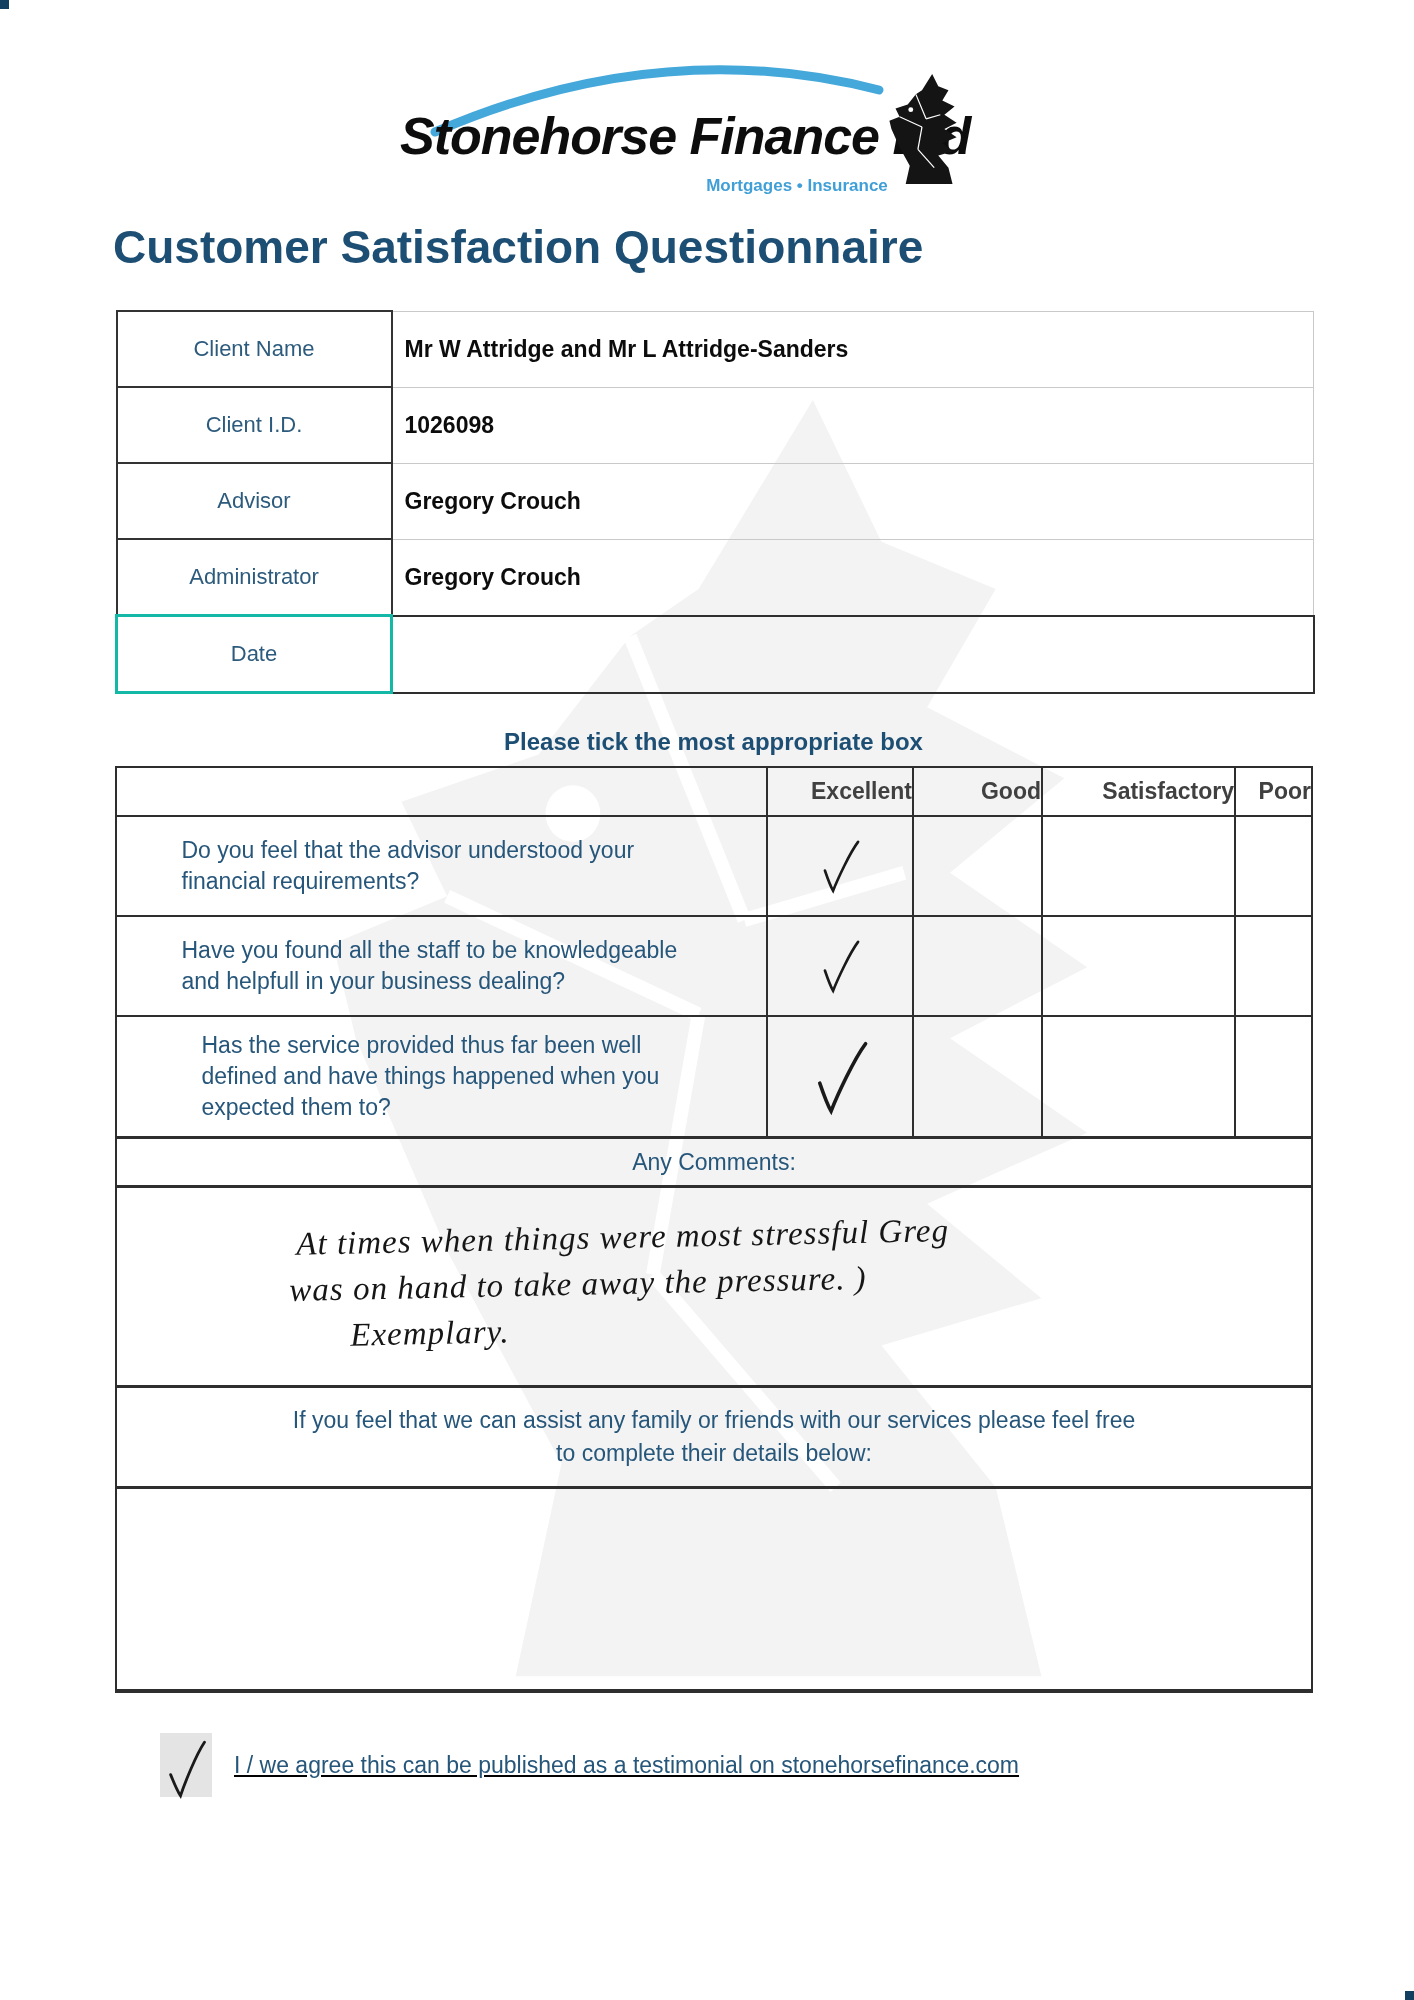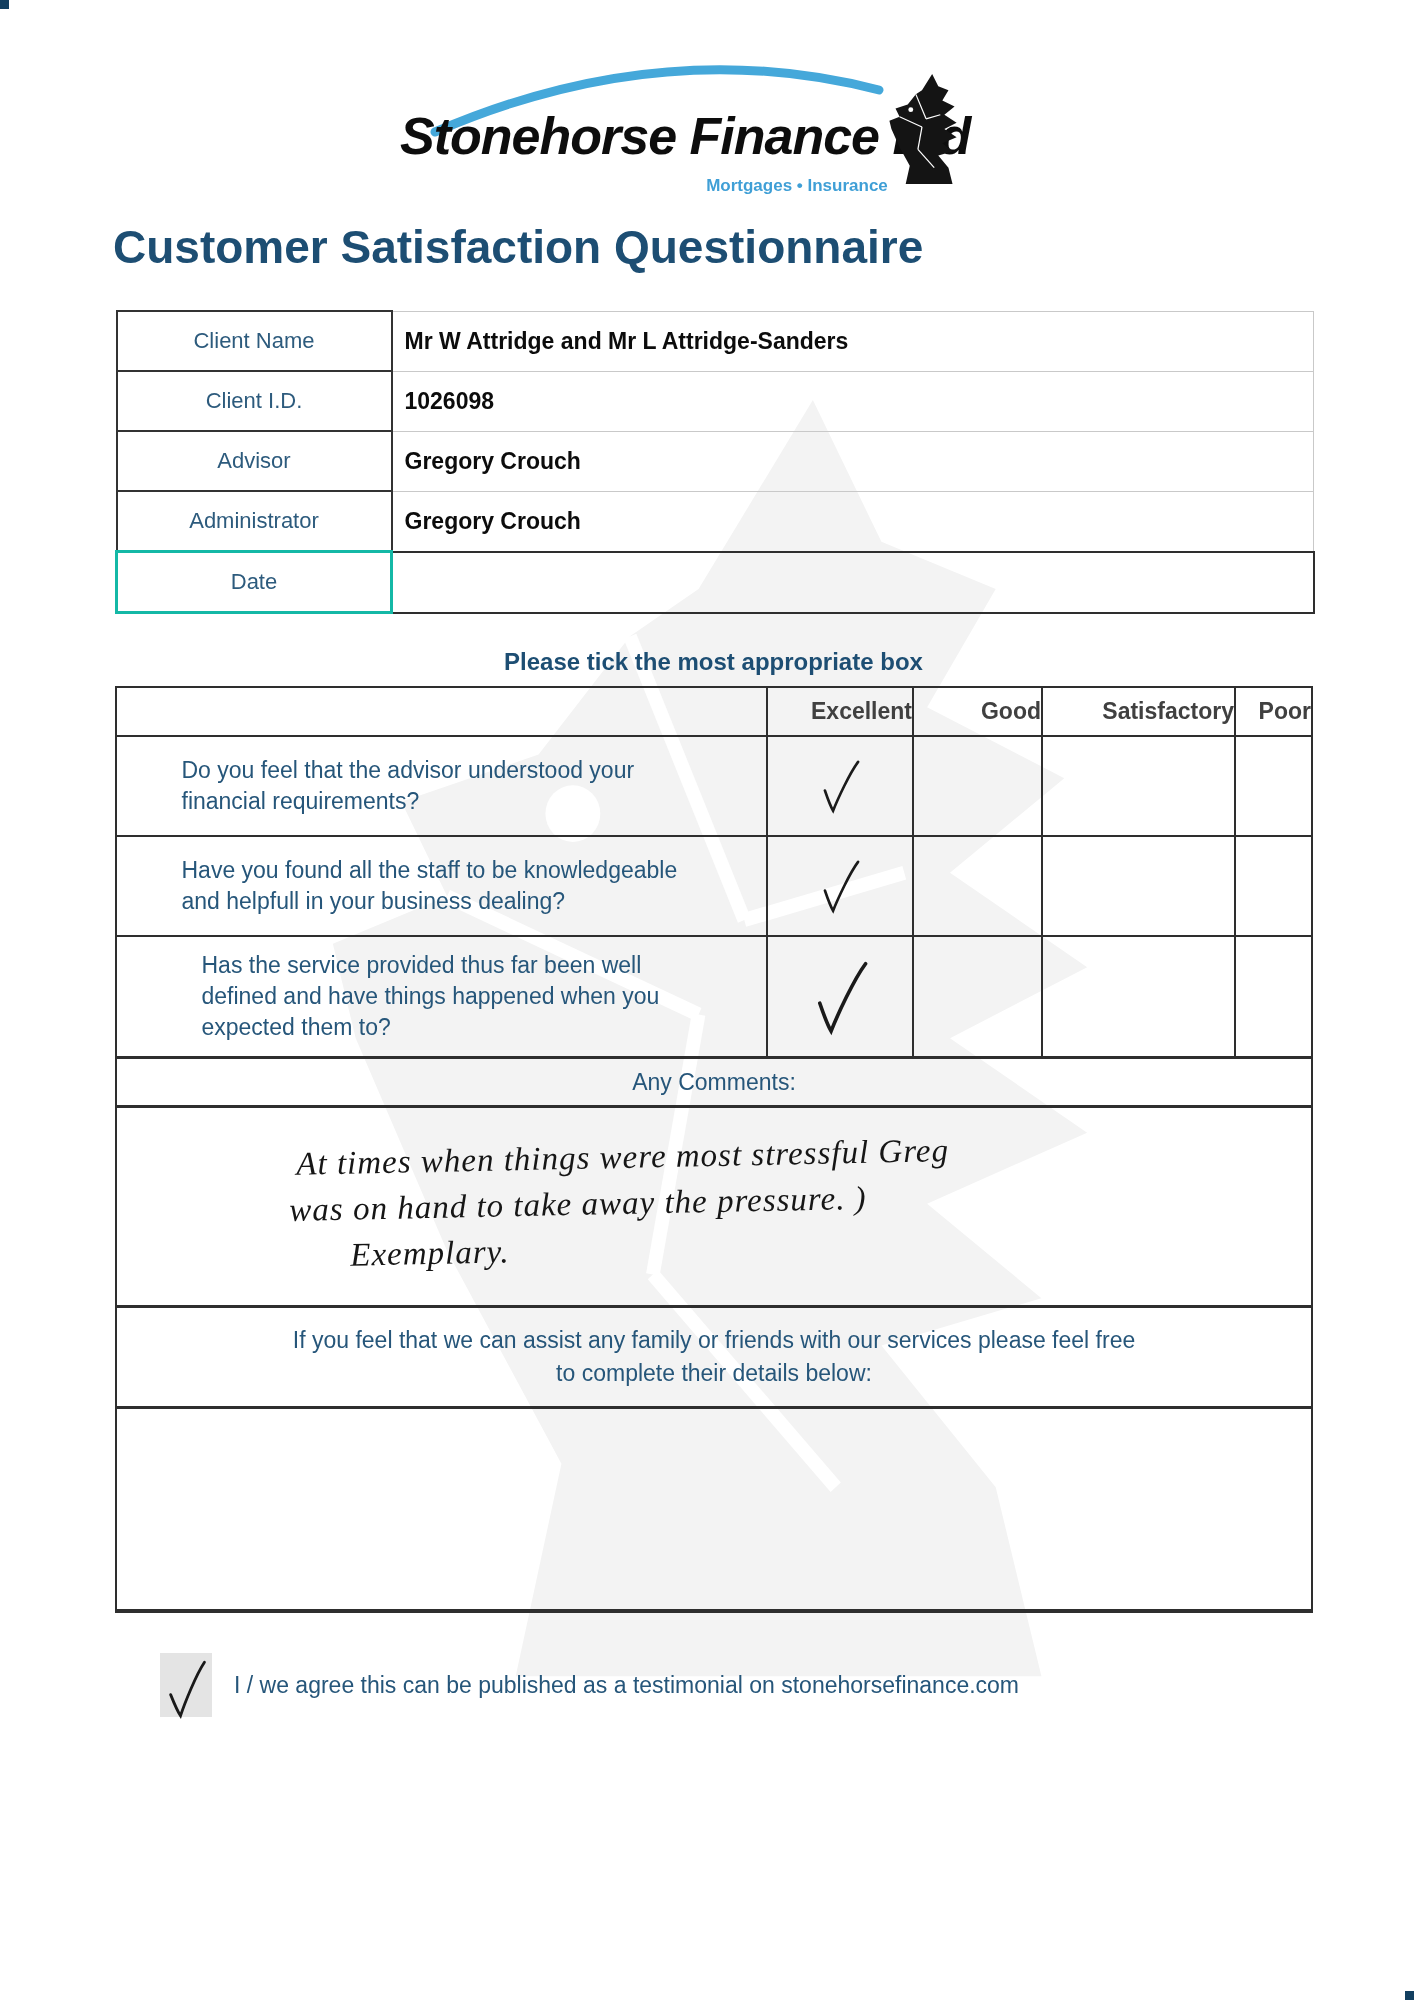--- a/index.html
+++ b/index.html
@@ -38,21 +38,21 @@
   
   .title{
     margin:18px 0 0 113px;
     font-size:46px;font-weight:700;color:#1d4e73;line-height:54px;
   }
 
   
   .client{
     margin:36px 0 0 115px;border-collapse:collapse;table-layout:fixed;width:1197px;
   }
-  .client td{height:58px;padding:0;}
+  .client td{height:58px;padding:8px;}
   .client td.lbl{
     border:2px solid #333;background:transparent;
     text-align:center;vertical-align:middle;
     color:#2d5b7d;font-size:22px;
   }
   .client td.val{
     border-top:1px solid #c9c9c9;border-bottom:1px solid #c9c9c9;border-right:1px solid #c9c9c9;
     vertical-align:middle;padding-left:12px;
     color:#0c0c0c;font-size:23px;font-weight:700;
   }
@@ -89,21 +89,21 @@
     font-family:cursive;font-style:italic;font-size:33px;letter-spacing:1px;line-height:46px;}
   .hand-line.l0{margin-left:180px;}
   .hand-line.l1{margin-left:172px;}
   .hand-line.l2{margin-left:232px;}
   .tr-ref td{height:98px;text-align:center;border-bottom-width:3px;margin-left:27px;}
   .ref-line{color:#26567a;font-size:23px;line-height:33px;}
   .tr-empty td{height:200px;border-bottom-width:4px;}
 
   
   .testimonial{
-    margin:40px 0 0 160px;display:flex;align-items:center;
+    margin:40px 0 0 160px;display:flex;align-items:center;text-decoration:underline;
   }
   .checkbox{
     width:52px;height:64px;background:#e4e4e4;flex:0 0 auto;
     display:flex;align-items:center;justify-content:center;
   }
   .checkbox .tick-svg{height:62px;transform:rotate(0deg) translateY(4px);}
   .testimonial-label{margin-left:22px;color:#26567a;font-size:23px;}
 </style>
 </head>
 <body>

